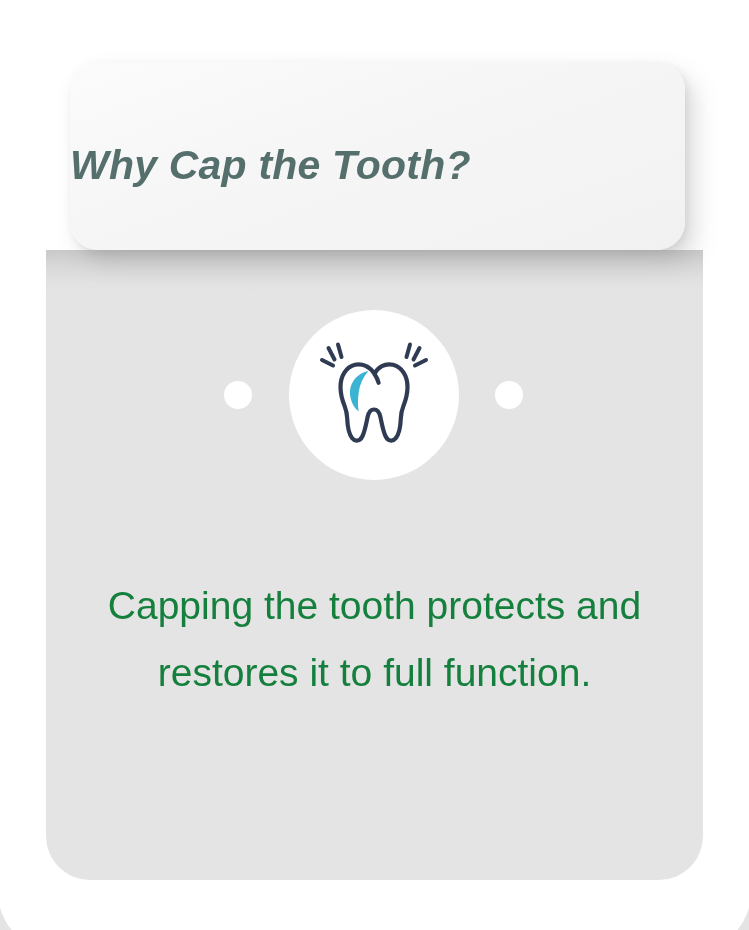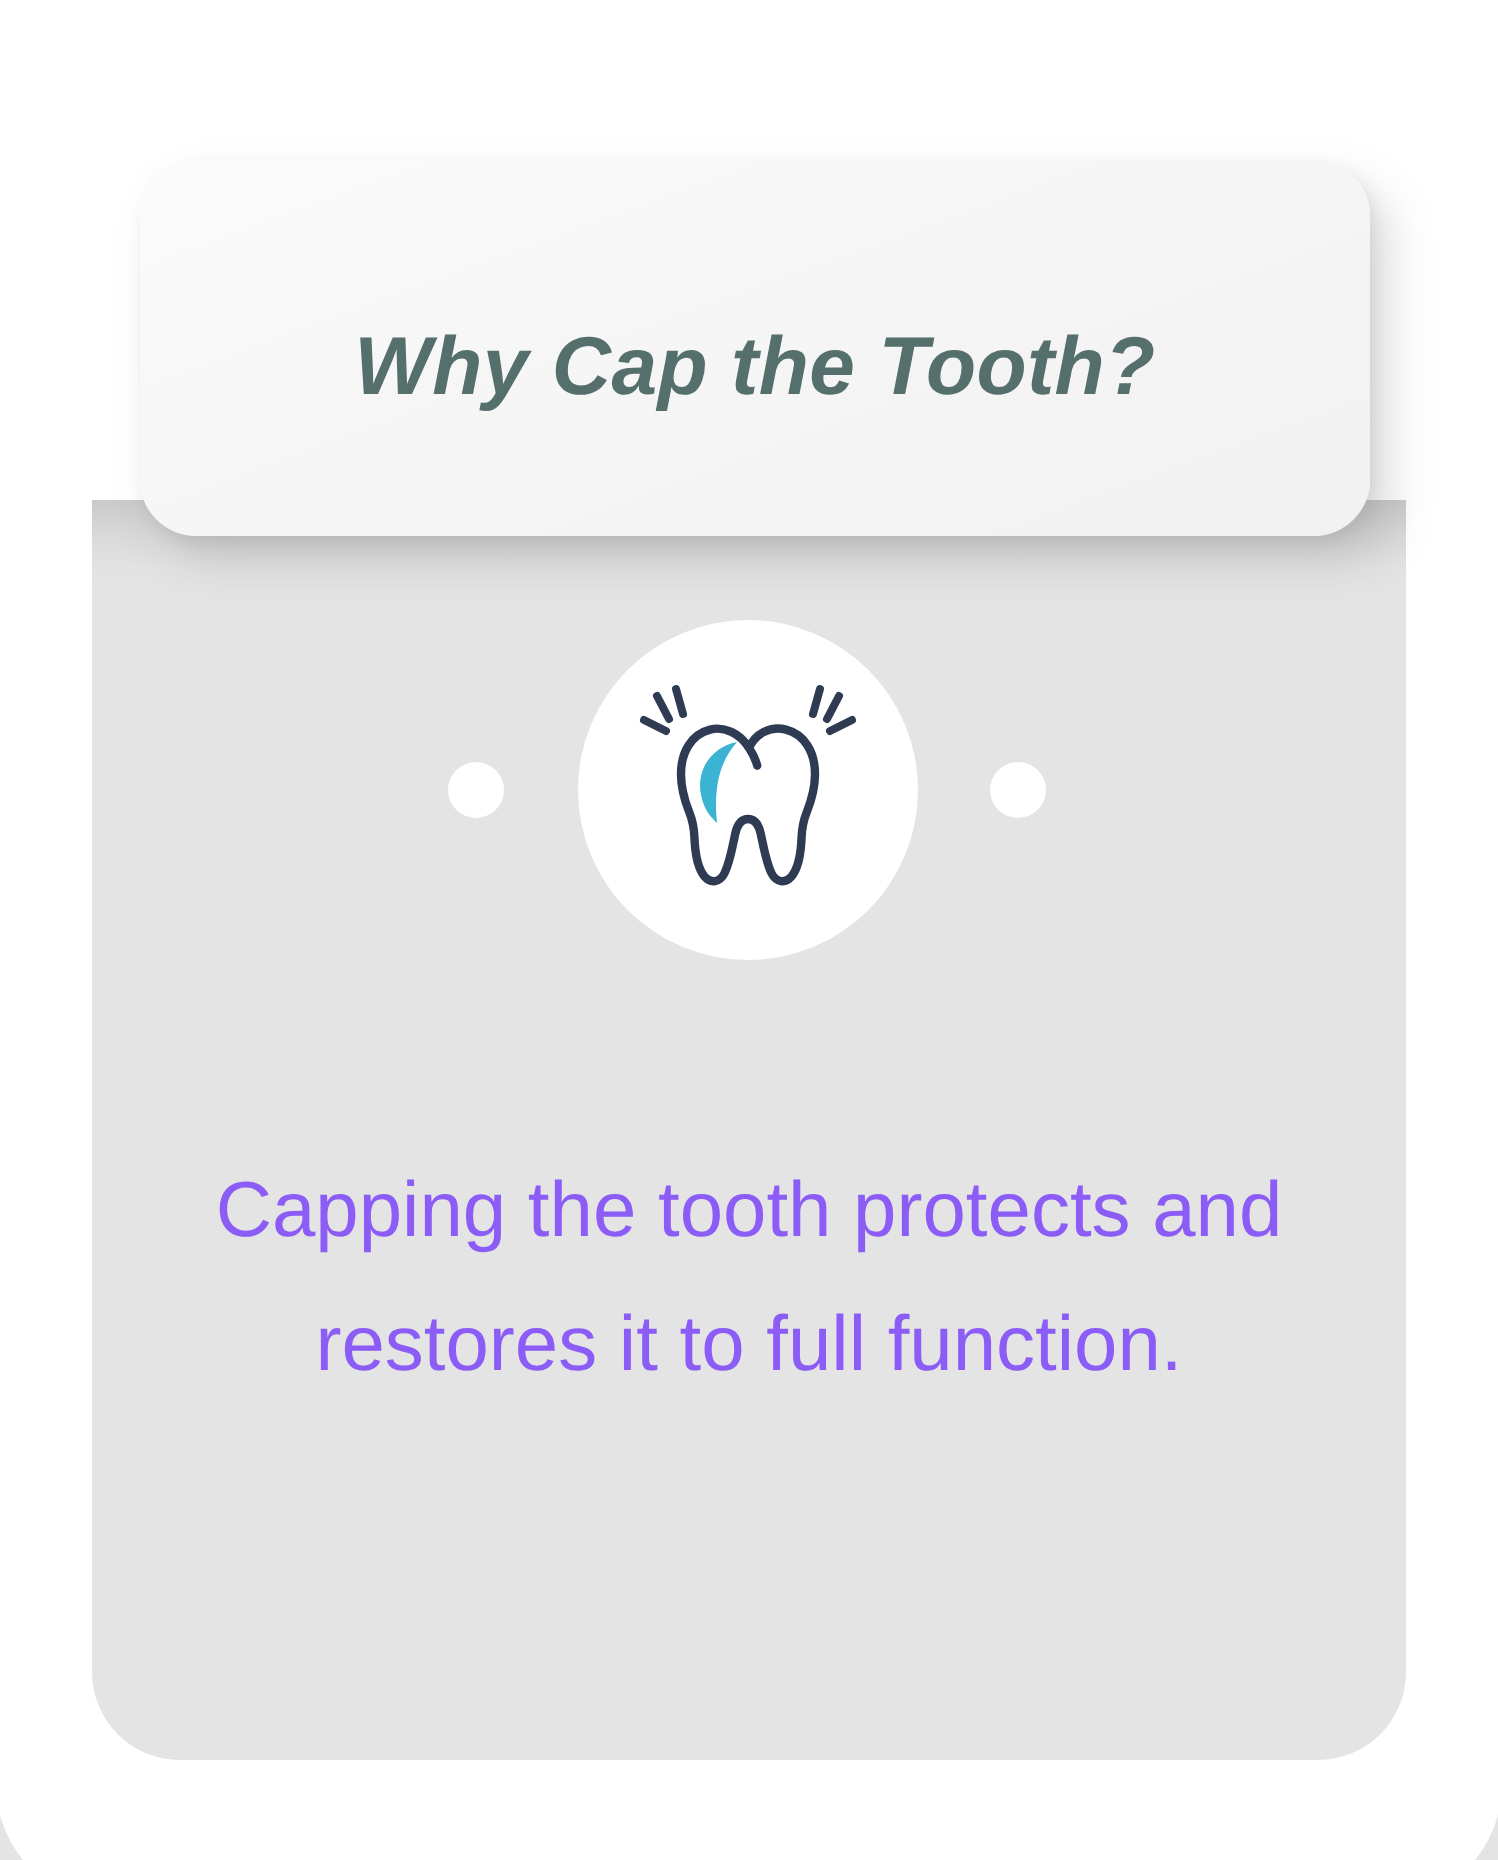--- a/index.html
+++ b/index.html
@@ -55,30 +55,30 @@
                 rgba(160,160,160,0.16) 38%,
                 rgba(180,180,180,0.04) 72%,
                 rgba(200,200,200,0) 100%);
     pointer-events: none;
   }
 
   
   .title-tab {
     position: absolute;
     left: 70px;
-    top: 80px;
+    top: 62px;
     width: 615px;
     height: 188px;
     border-radius: 28px;
     background: linear-gradient(160deg, #fbfbfb 0%, #f6f6f6 42%, #f1f1f1 100%);
     box-shadow: 10px 12px 22px rgba(120,120,120,0.26),
                 2px 3px 7px rgba(140,140,140,0.16);
     display: flex;
     align-items: center;
-    justify-content: center;
+    justify-content: flex-start;
   }
   .title-text {
     font-family: "Liberation Sans", sans-serif;
     font-size: 41px;
     font-weight: bold;
     font-style: italic;
     color: #556f6c;
     letter-spacing: 0.2px;
     white-space: nowrap;
     margin-top: 18px;
@@ -119,21 +119,21 @@
   .body-copy {
     position: absolute;
     left: 46px;
     top: 572px;
     width: 657px;
     text-align: center;
     font-family: "Liberation Sans", sans-serif;
     font-size: 39px;
     line-height: 1.72;
     font-weight: normal;
-    color: #8b5cf6;
+    color: #15803d;
     padding: 0 56px;
     box-sizing: border-box;
   }
 </style>
 </head>
 <body>
 
 <div class="outer-ring"></div>
 
 <div class="card">

